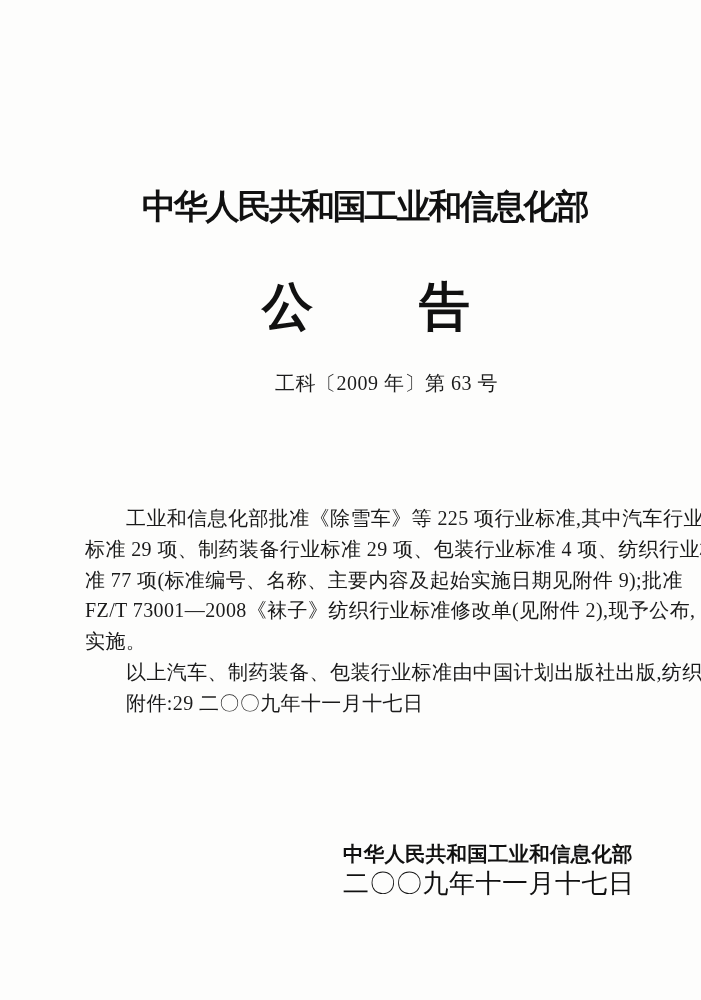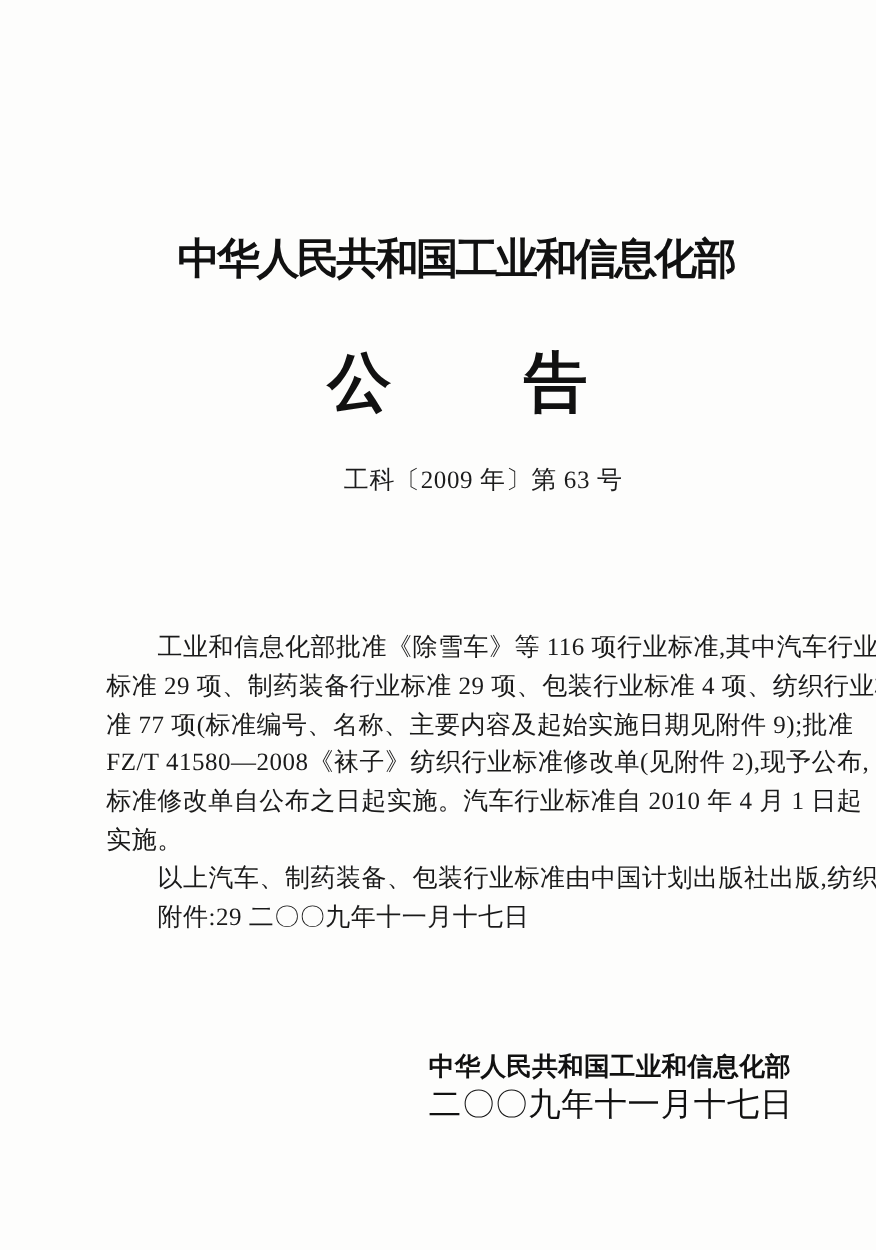--- a/index.html
+++ b/index.html
@@ -104,25 +104,24 @@
   <div class="doc-title">中华人民共和国工业和信息化部</div>
 
   <div class="announcement-heading">
     <span>公</span>
     <span>告</span>
   </div>
 
   <div class="doc-number">工科〔2009 年〕第 63 号</div>
 
   <div class="doc-body">
-    <div class="body-line indent">工业和信息化部批准《除雪车》等 116 项行业标准,其中汽车行业</div>
+    <div class="body-line indent">工业和信息化部批准《除雪车》等 225 项行业标准,其中汽车行业</div>
     <div class="body-line">标准 29 项、制药装备行业标准 29 项、包装行业标准 4 项、纺织行业标</div>
     <div class="body-line">准 77 项(标准编号、名称、主要内容及起始实施日期见附件 9);批准</div>
-    <div class="body-line">FZ/T 41580—2008《袜子》纺织行业标准修改单(见附件 2),现予公布,</div>
-    <div class="body-line">标准修改单自公布之日起实施。汽车行业标准自 2010 年 4 月 1 日起</div>
+    <div class="body-line">FZ/T 73001—2008《袜子》纺织行业标准修改单(见附件 2),现予公布,</div>
     <div class="body-line">实施。</div>
     <div class="body-line indent">以上汽车、制药装备、包装行业标准由中国计划出版社出版,纺织</div>
     <div class="body-line indent">附件:29 二〇〇九年十一月十七日</div>
   </div>
 
   <div class="signature-block">
     <div class="signature-issuer">中华人民共和国工业和信息化部</div>
     <div class="signature-date">二〇〇九年十一月十七日</div>
   </div>
 

